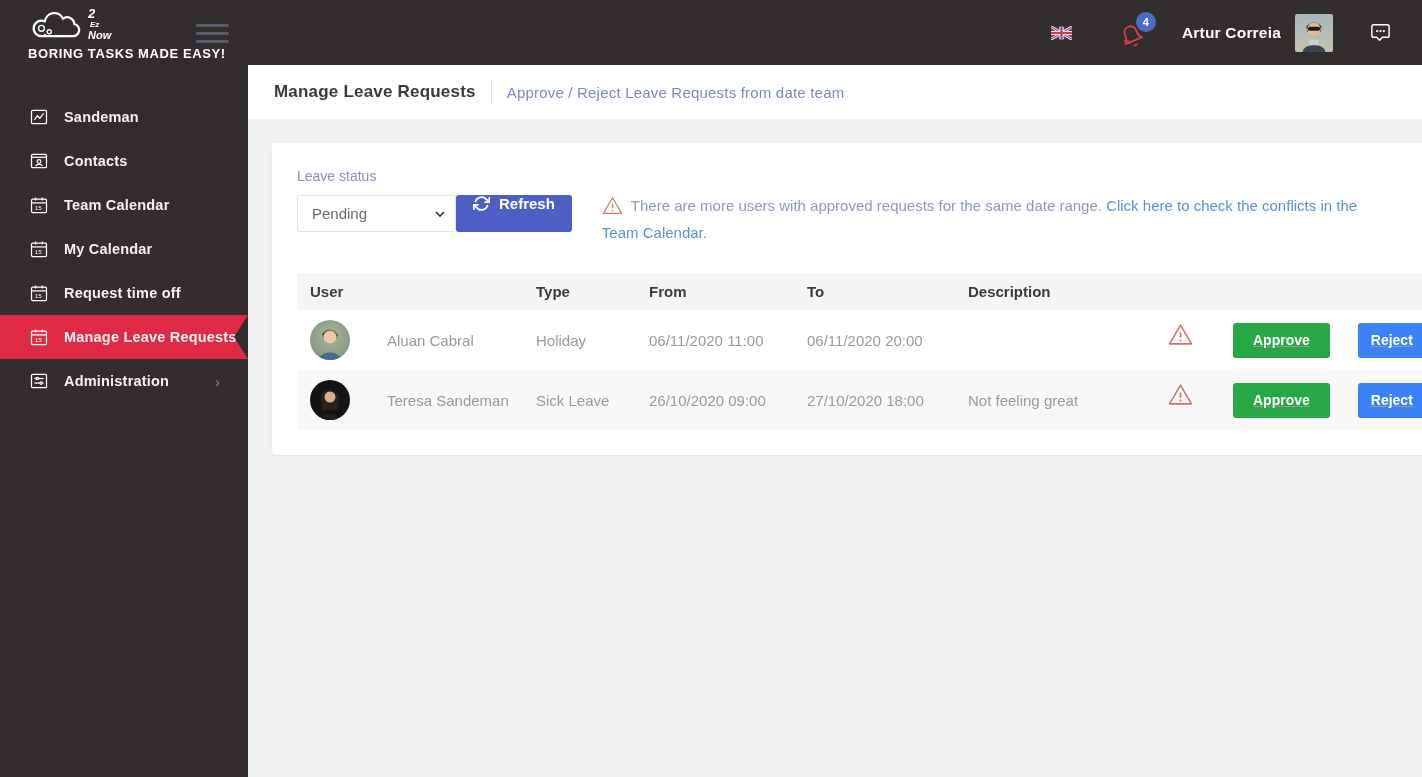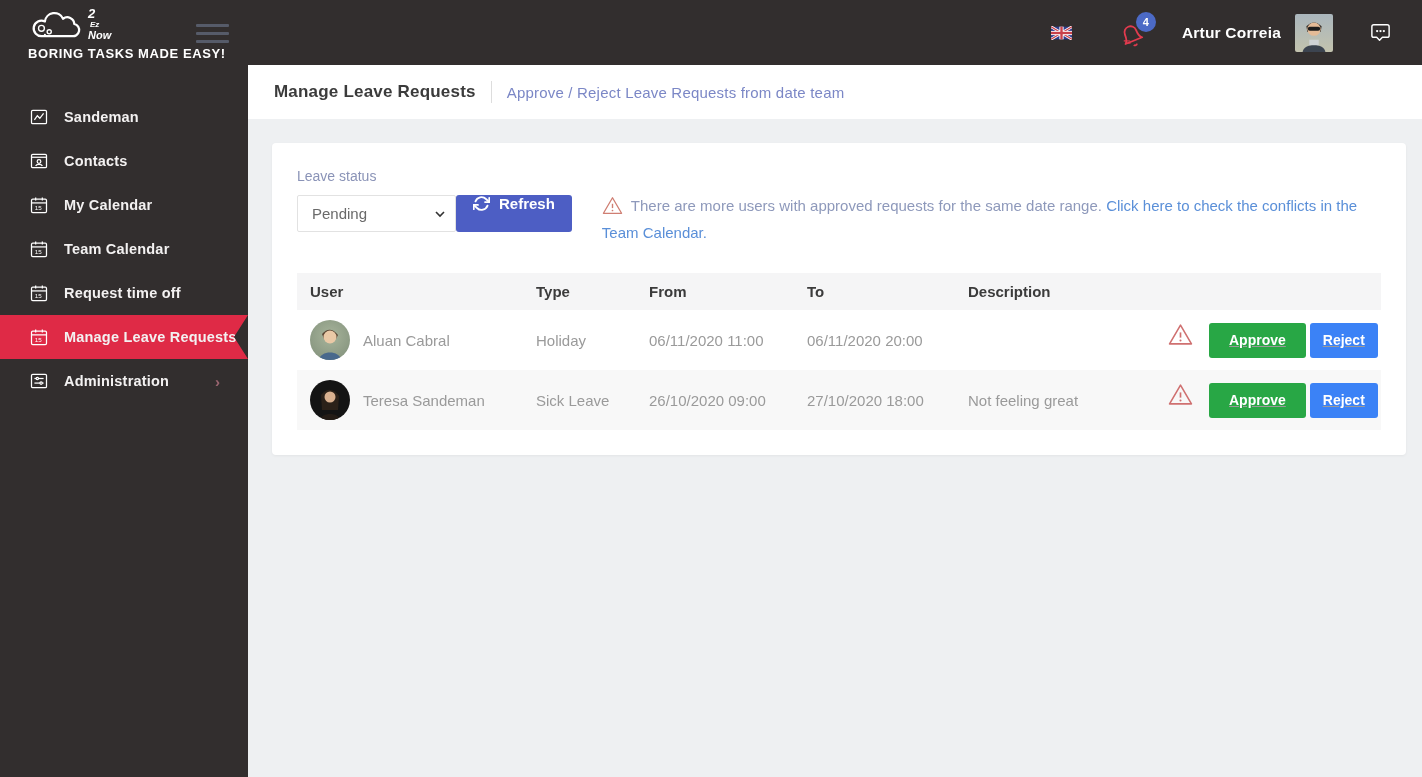--- a/index.html
+++ b/index.html
@@ -88,21 +88,21 @@
   
   .table { margin-top:29px; }
   .thead, .trow { display:grid;
     grid-template-columns:226px 113px 158px 161px 200px 1fr;
     align-items:center; }
   .thead { background:#f5f5f6; height:37px; font-size:15px; font-weight:bold;
     color:#3b3b3b; }
   .thead > div { padding-left:13px; }
   .trow { height:60px; font-size:15px; color:#9a9a9a; background:#fff; }
   .trow:nth-child(even) { background:#f8f8f8; }
-  .trow > .cell { padding-left:13px; }
+  .trow > .cell { padding-left:13px;gap:24px; }
   .user-cell { display:flex; align-items:center; }
   .avatar { width:40px; height:40px; border-radius:50%; overflow:hidden;
     margin-right:13px; flex:0 0 auto; }
   .avatar svg { display:block; }
   .actions { display:flex; justify-content:flex-end;
     padding-right:3px;text-decoration:underline; }
   .warn-ico { display:flex; margin-right:16px; cursor:pointer; }
   .btn { border:none; border-radius:3px; color:#fff; font-size:14px;
     font-weight:bold; cursor:pointer; font-family:"Liberation Sans", sans-serif;
     height:35px; }
@@ -215,35 +215,35 @@
   <div class="side-item">
     <span class="icon">
           <svg viewBox="0 0 24 24" fill="none" stroke="#fff" stroke-width="1.5">
             <rect x="3" y="5" width="18" height="16" rx="1.5"></rect>
             <line x1="3" y1="9.5" x2="21" y2="9.5"></line>
             <line x1="8" y1="3" x2="8" y2="6.5"></line>
             <line x1="16" y1="3" x2="16" y2="6.5"></line>
             <text x="7" y="18.5" font-size="7.5" fill="#fff" stroke="none" font-family="Liberation Sans, sans-serif">15</text>
           </svg>
         </span>
-    <span class="side-label">My Calendar</span>
+    <span class="side-label">Team Calendar</span>
 
   </div>
 
   <div class="side-item">
     <span class="icon">
           <svg viewBox="0 0 24 24" fill="none" stroke="#fff" stroke-width="1.5">
             <rect x="3" y="5" width="18" height="16" rx="1.5"></rect>
             <line x1="3" y1="9.5" x2="21" y2="9.5"></line>
             <line x1="8" y1="3" x2="8" y2="6.5"></line>
             <line x1="16" y1="3" x2="16" y2="6.5"></line>
             <text x="7" y="18.5" font-size="7.5" fill="#fff" stroke="none" font-family="Liberation Sans, sans-serif">15</text>
           </svg>
         </span>
-    <span class="side-label">Team Calendar</span>
+    <span class="side-label">My Calendar</span>
 
   </div>
 
   <div class="side-item">
     <span class="icon">
           <svg viewBox="0 0 24 24" fill="none" stroke="#fff" stroke-width="1.5">
             <rect x="3" y="5" width="18" height="16" rx="1.5"></rect>
             <line x1="3" y1="9.5" x2="21" y2="9.5"></line>
             <line x1="8" y1="3" x2="8" y2="6.5"></line>
             <line x1="16" y1="3" x2="16" y2="6.5"></line>

